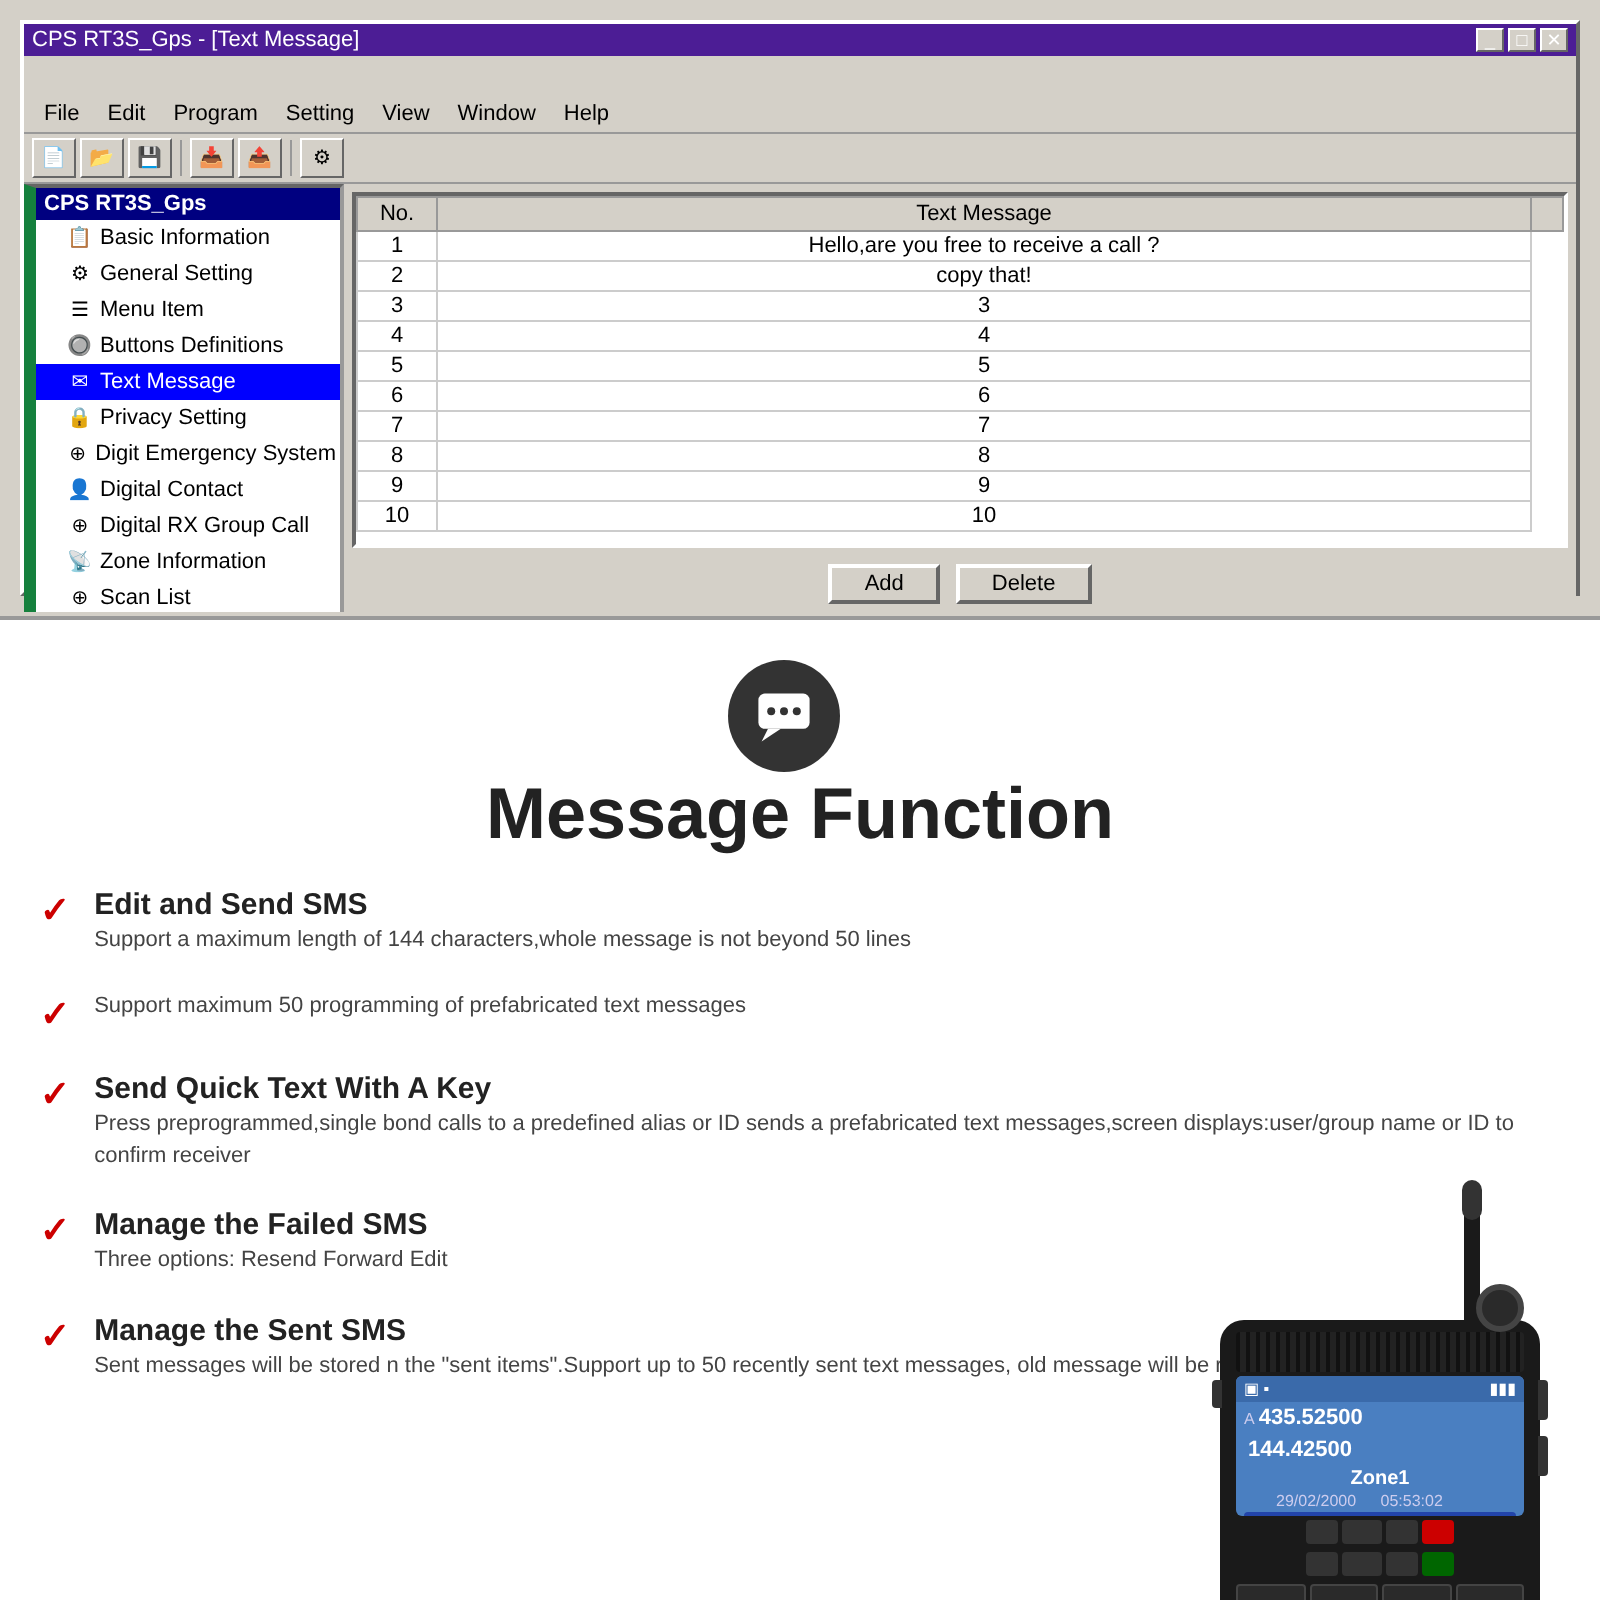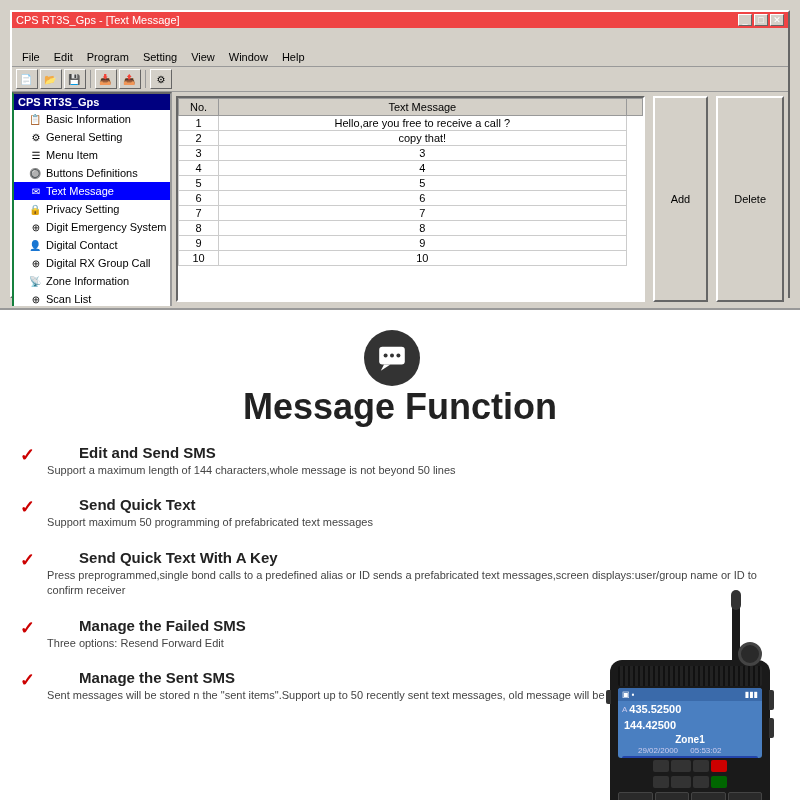--- a/index.html
+++ b/index.html
@@ -27,21 +27,21 @@
       left: 10px;
       right: 10px;
       bottom: 10px;
       background: #d4d0c8;
       border: 2px solid #fff;
       border-right-color: #666;
       border-bottom-color: #666;
     }
 
     .title-bar {
-      background: #ef4444;
+      background: #4c1d95;
       color: #fff;
       font-size: 11px;
       padding: 2px 4px;
       display: flex;
       justify-content: space-between;
       align-items: center;
     }
     .title-bar-buttons {
       display: flex;
       gap: 2px;
@@ -110,21 +110,21 @@
       display: flex;
       height: calc(100% - 70px);
     }
 
     
     .tree-panel {
       width: 160px;
       background: #fff;
       border-right: 2px solid #999;
       border-top: 2px solid #666;
-      border-left: 2px solid #15803d;
+      border-left: 6px solid #15803d;
       font-size: 11px;
       overflow: hidden;
     }
     .tree-title {
       background: #000080;
       color: #fff;
       padding: 2px 4px;
       font-size: 11px;
       font-weight: bold;
     }
@@ -145,21 +145,21 @@
       justify-content: center;
       font-size: 10px;
     }
     .tree-indent { padding-left: 14px; }
 
     
     .content-panel {
       flex: 1;
       background: #d4d0c8;
       display: flex;
-      flex-direction: row;
+      flex-direction: column;
     }
 
     .table-container {
       flex: 1;
       background: #fff;
       margin: 4px;
       border: 2px solid;
       border-top-color: #666;
       border-left-color: #666;
       border-right-color: #fff;
@@ -255,21 +255,20 @@
       margin-top: 0px;
       flex-shrink: 0;
       font-weight: bold;
     }
     .feature-content {}
     .feature-title {
       font-size: 15px;
       font-weight: bold;
       color: #222;
       margin-bottom: 2px;
-      margin-left: 32px;
     }
     .feature-desc {
       font-size: 11px;
       color: #444;
       line-height: 1.4;
     }
 
     
     .radio-device {
       position: absolute;
@@ -574,21 +573,20 @@
   <li class="feature-item">
       <span class="check-mark">✓</span>
       <div class="feature-content">
         <div class="feature-title">Edit and Send SMS</div>
         <div class="feature-desc">Support a maximum length of 144 characters,whole message is not beyond 50 lines</div>
       </div>
     </li>
       <li class="feature-item">
       <span class="check-mark">✓</span>
       <div class="feature-content">
-        <div class="feature-title">Send Quick Text</div>
         <div class="feature-desc">Support maximum 50 programming of prefabricated text messages</div>
       </div>
     </li>
       <li class="feature-item">
       <span class="check-mark">✓</span>
       <div class="feature-content">
         <div class="feature-title">Send Quick Text With A Key</div>
         <div class="feature-desc">Press preprogrammed,single bond calls to a predefined alias or ID sends a prefabricated text messages,screen displays:user/group name or ID to confirm receiver</div>
       </div>
     </li>

